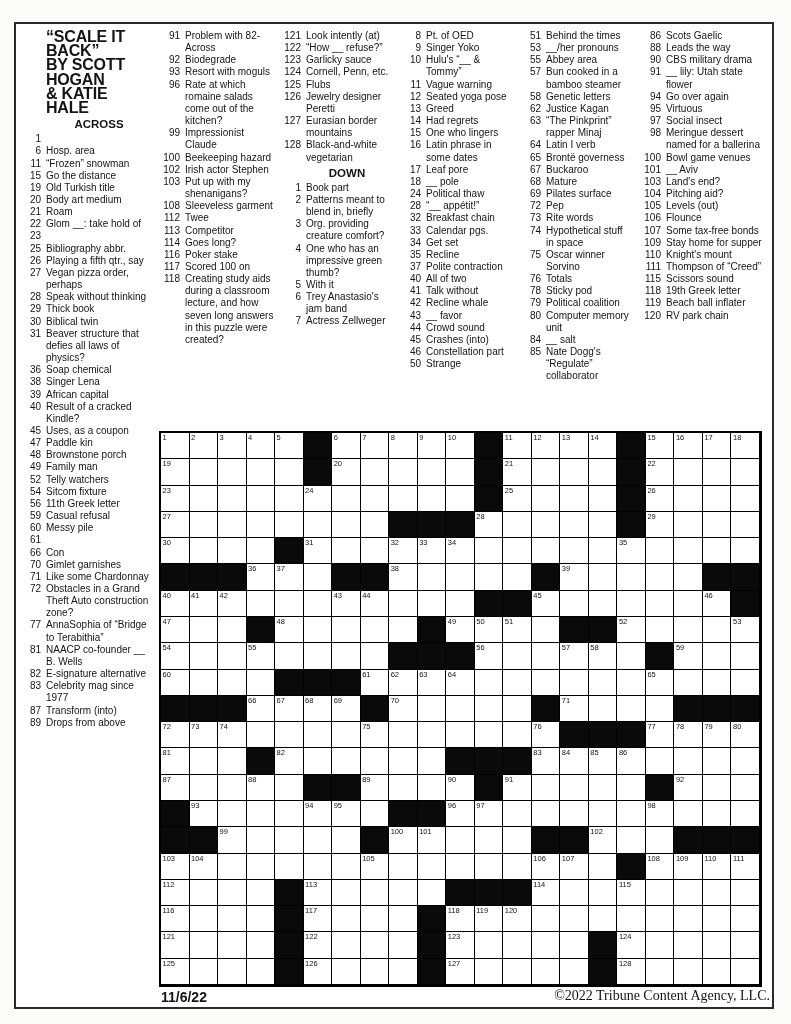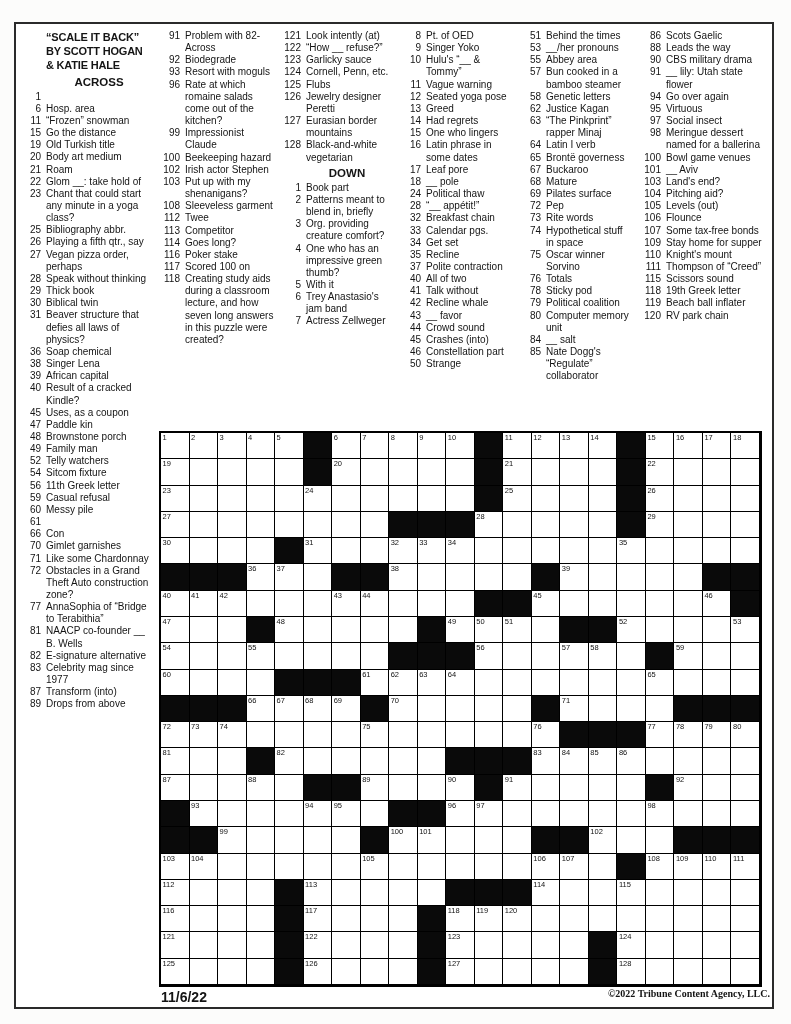--- a/index.html
+++ b/index.html
@@ -14,38 +14,38 @@
     border:2px solid #2a2a2a; background:#ffffff; box-sizing:border-box;
   }
   .col { position:absolute; top:30px; }
   #col1 { left:26px;  width:126px; }
   #col2 { left:160px; width:116px; }
   #col3 { left:281px; width:112px; }
   #col4 { left:401px; width:110px; }
   #col5 { left:521px; width:108px; }
   #col6 { left:641px; width:122px; }
 
-  .title { font-weight:bold; font-size:11px; line-height:14.2px; padding-left:20px; letter-spacing:-0.2px; }
+  .title { font-weight:bold; font-size:16px; line-height:14.2px; padding-left:20px; letter-spacing:-0.2px; }
   .header { font-weight:bold; font-size:11.5px; line-height:12px; text-align:center; padding-left:20px; margin-top:3px; margin-bottom:3px; }
   .clue { display:flex; font-size:10px; line-height:12.15px; }
   .cnum { flex:0 0 20px; text-align:right; padding-right:5px; }
   #col1 .cnum { flex-basis:15px; }
   .ctext { flex:1; min-width:0; }
 
   #grid {
     position:absolute; left:159px; top:431px; width:603px; height:556px;
     display:grid; grid-template-columns:repeat(21,1fr); grid-template-rows:repeat(21,1fr);
     border:2px solid #000; box-sizing:border-box; background:#fff;
   }
   .cell { position:relative; background:#fff; border-right:1px solid #000; border-bottom:1px solid #000; box-sizing:border-box; }
   .cell.black { background:#0a0a0a; }
   .gnum { position:absolute; top:0px; left:1.5px; font-size:7.5px; line-height:9px; color:#111; }
 
   #date { position:absolute; left:161px; top:989px; font-weight:bold; font-size:14px; }
-  #copyright { position:absolute; right:21px; top:988px; font-weight:bold; font-size:10px; font-family:"Liberation Serif", serif; }
+  #copyright { position:absolute; right:21px; top:988px; font-weight:normal; font-size:14px; font-family:"Liberation Serif", serif; }
 </style>
 </head>
 <body>
 
 <div class="page-border"></div>
 
 <div id="col1" class="col">
   <div class="title">
     <div>“SCALE IT BACK”</div>
     <div>BY SCOTT HOGAN</div>
@@ -79,21 +79,20 @@
       <div class="clue">
         <span class="cnum">21</span>
         <span class="ctext">Roam</span>
       </div>
       <div class="clue">
         <span class="cnum">22</span>
         <span class="ctext">Glom __: take hold of</span>
       </div>
       <div class="clue">
         <span class="cnum">23</span>
-        <span class="ctext">Chant that could start any minute in a yoga class?</span>
       </div>
       <div class="clue">
         <span class="cnum">25</span>
         <span class="ctext">Bibliography abbr.</span>
       </div>
       <div class="clue">
         <span class="cnum">26</span>
         <span class="ctext">Playing a fifth qtr., say</span>
       </div>
       <div class="clue">

